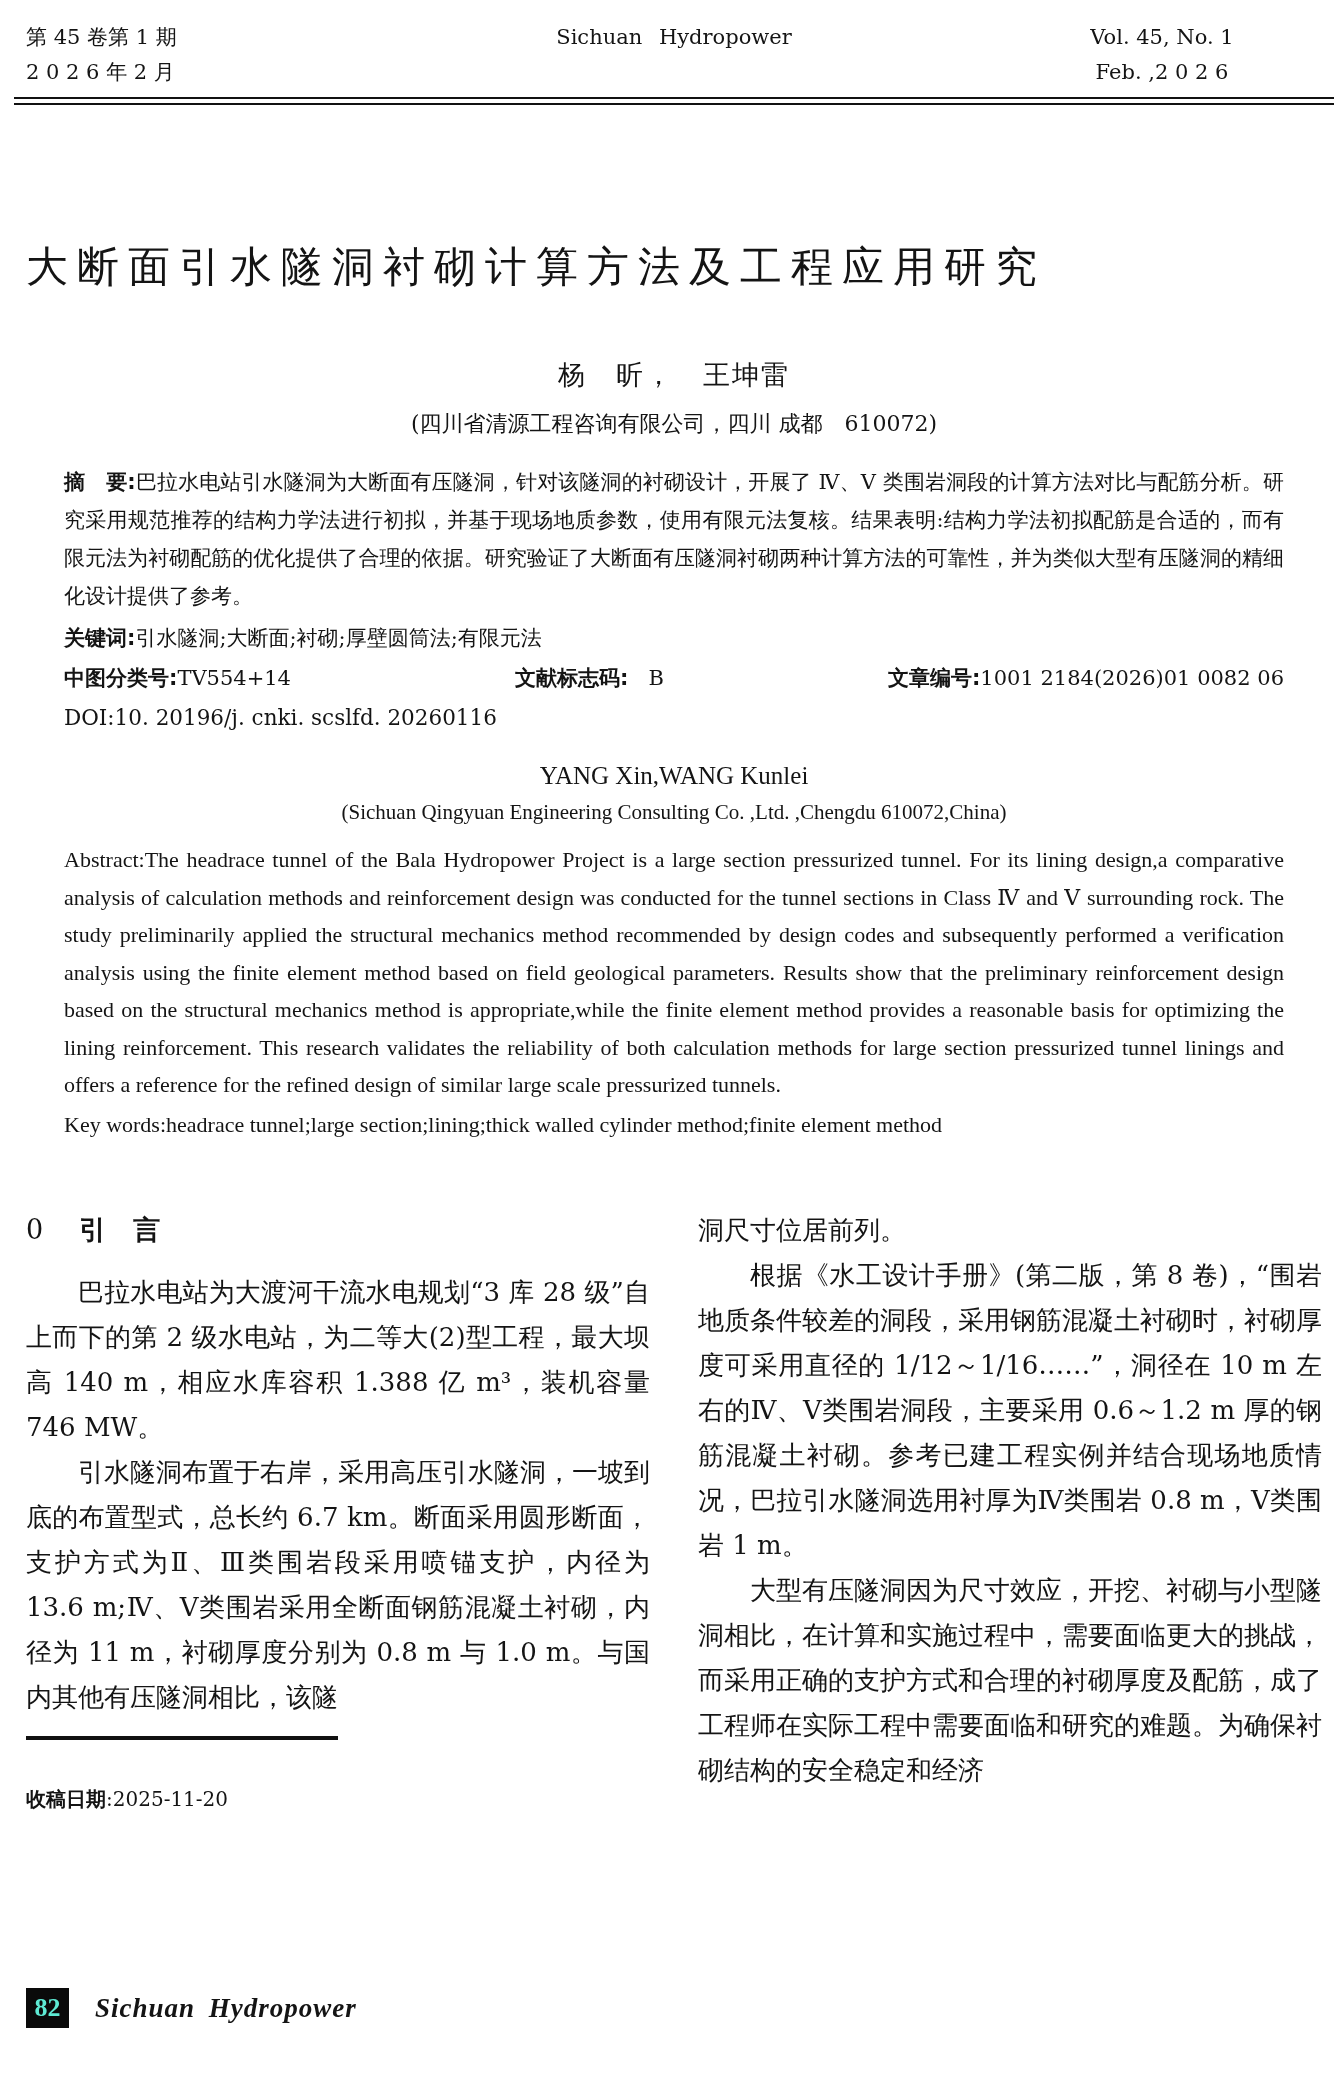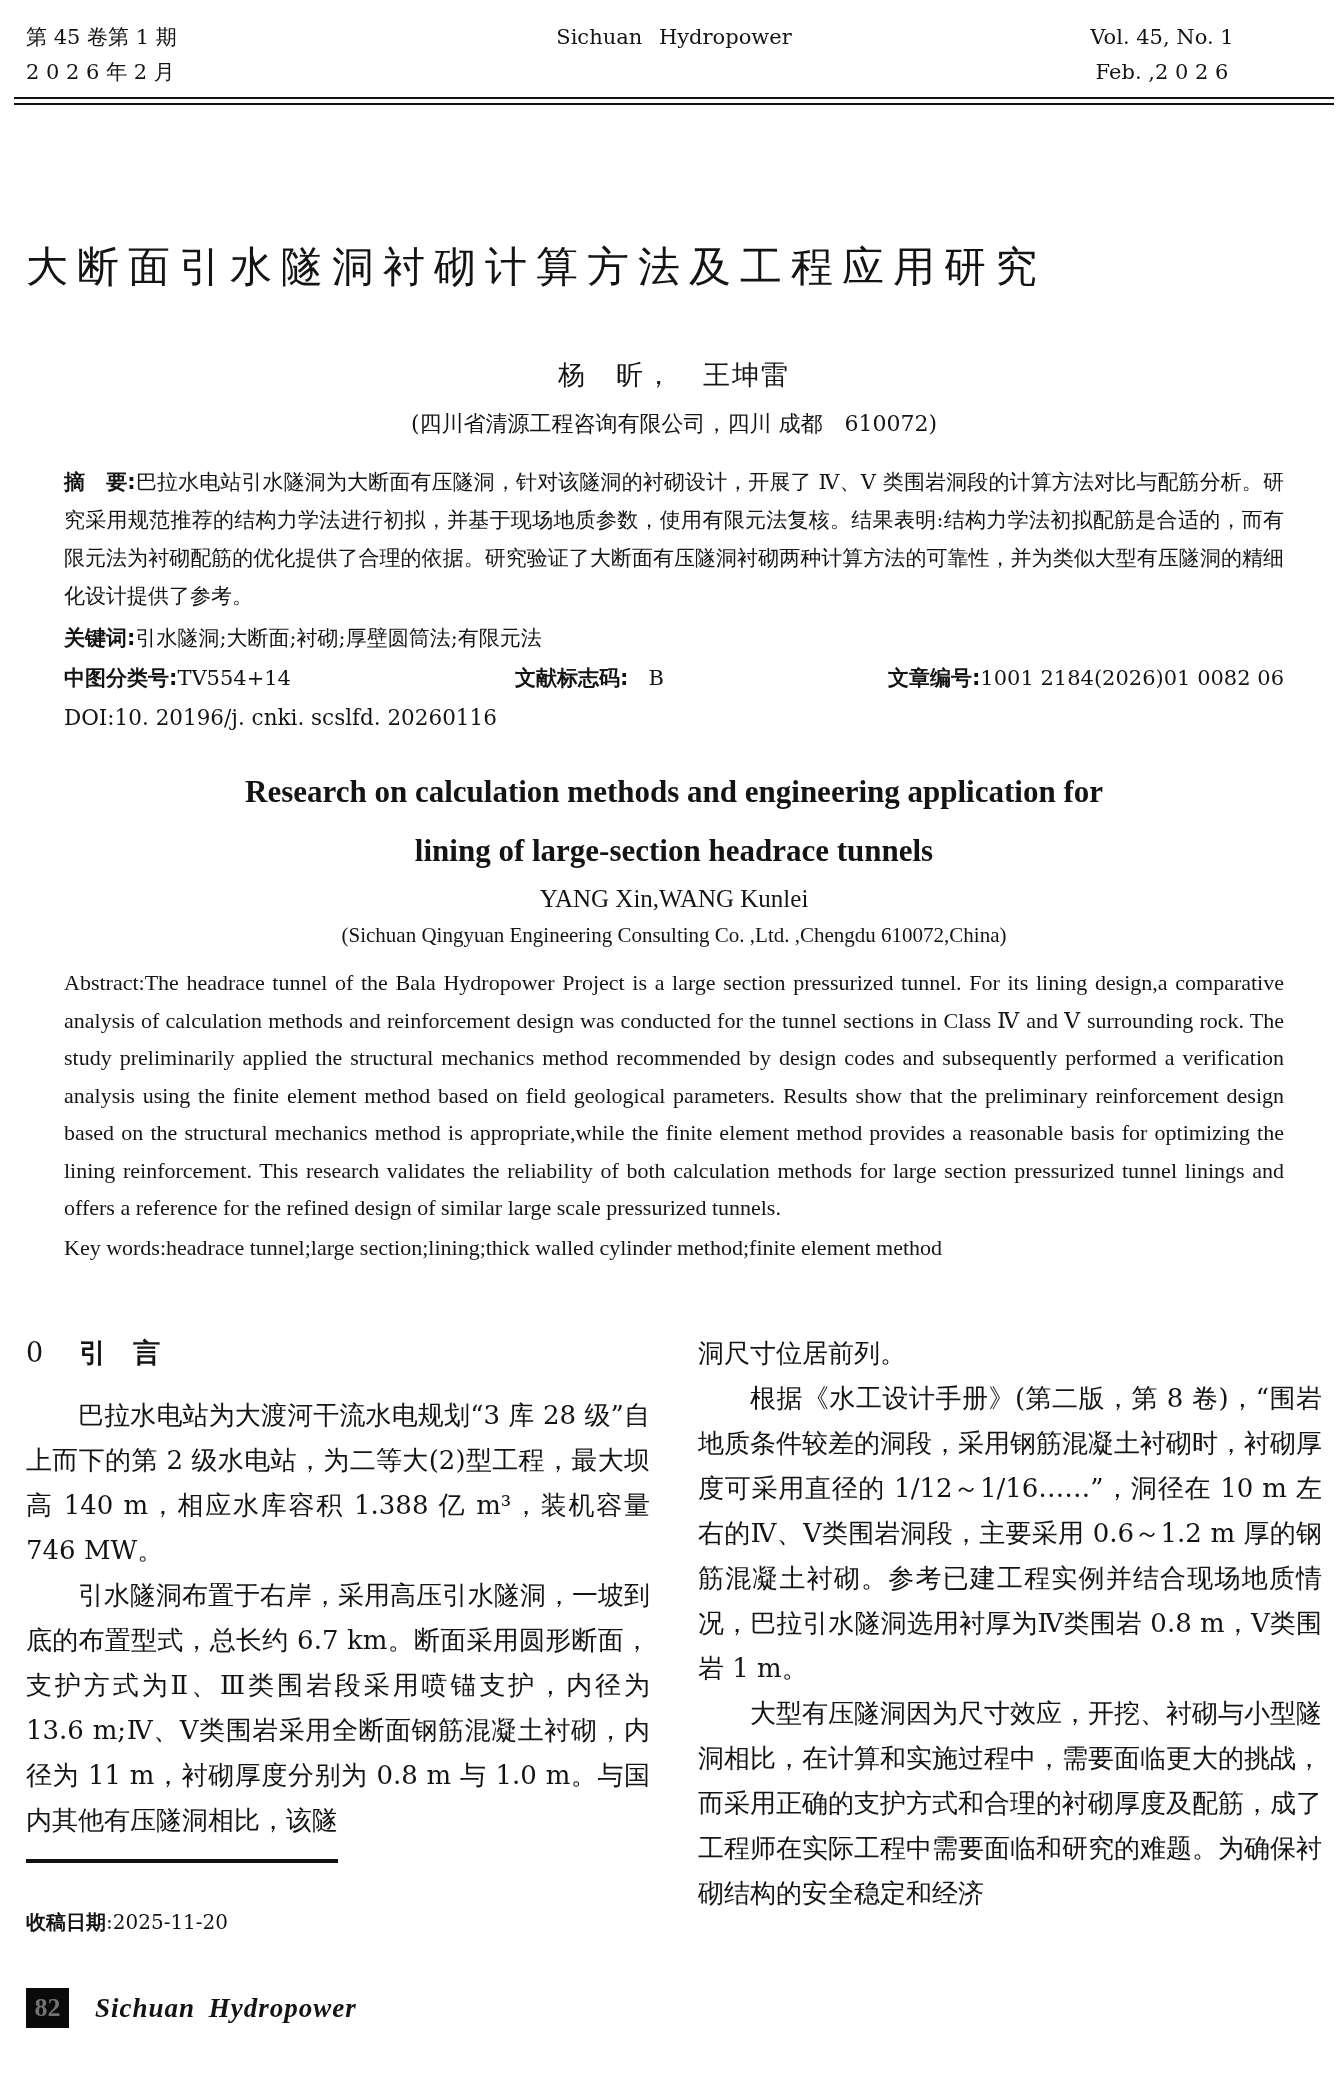--- a/index.html
+++ b/index.html
@@ -57,21 +57,21 @@
   .sec-num { margin-right:36px; font-weight:normal; font-family:"DejaVu Serif",serif; }
   .para { font-size:26px; line-height:45px; text-align:justify; }
   .para.indent { text-indent:2em; }
   .footnote { margin-top:16px; }
   .fn-rule { width:312px; border-top:4px solid #111; margin-bottom:12px; }
   .fn-text { font-size:20px; line-height:30px;margin-top:44px; }
 
   
   .pfooter { position:absolute; left:26px; top:1988px; display:flex; align-items:center; }
   .page-num-box {
-    width:43px; height:40px; background:#0a0a0a; color:#737373;
+    width:43px; height:40px; background:#0a0a0a; color:#5eead4;
     display:flex; align-items:center; justify-content:center;
     font-family:"Liberation Serif",serif; font-weight:bold; font-size:26px;
   }
   .footer-journal {
     margin-left:26px; font-family:"Liberation Serif","DejaVu Serif",serif;
     font-weight:bold; font-style:italic; font-size:27px; letter-spacing:1px; word-spacing:6px;
   }
 </style>
 </head>
 <body>
@@ -103,24 +103,20 @@
     <p class="keywords-cn"><span class="lbl-sans">关键词:</span><span>引水隧洞;大断面;衬砌;厚壁圆筒法;有限元法</span></p>
     <div class="clc-row">
       <span><span class="lbl-sans">中图分类号:</span><span>TV554+14</span></span>
       <span><span class="lbl-sans">文献标志码:</span>&nbsp;&nbsp;&nbsp;<span>B</span></span>
       <span><span class="lbl-sans">文章编号:</span><span>1001 2184(2026)01 0082 06</span></span>
     </div>
     <div class="doi-line">DOI:10. 20196/j. cnki. scslfd. 20260116</div>
   </section>
 
   <section class="en-block">
-    <h2 class="title-en">
-      <div>Research on calculation methods and engineering application for</div>
-      <div>lining of large-section headrace tunnels</div>
-    </h2>
     <div class="authors-en">YANG Xin,WANG Kunlei</div>
     <div class="affil-en">(Sichuan Qingyuan Engineering Consulting Co. ,Ltd. ,Chengdu 610072,China)</div>
   </section>
 
   <section class="en-abstract-block">
     <p class="abstract-en"><span class="lbl-en">Abstract:</span><span>The headrace tunnel of the Bala Hydropower Project is a large section pressurized tunnel. For its lining design,a comparative analysis of calculation methods and reinforcement design was conducted for the tunnel sections in Class Ⅳ and Ⅴ surrounding rock. The study preliminarily applied the structural mechanics method recommended by design codes and subsequently performed a verification analysis using the finite element method based on field geological parameters. Results show that the preliminary reinforcement design based on the structural mechanics method is appropriate,while the finite element method provides a reasonable basis for optimizing the lining reinforcement. This research validates the reliability of both calculation methods for large section pressurized tunnel linings and offers a reference for the refined design of similar large scale pressurized tunnels.</span></p>
     <p class="keywords-en"><span class="lbl-en">Key words:</span><span>headrace tunnel;large section;lining;thick walled cylinder method;finite element method</span></p>
   </section>
 
   <section class="columns">

